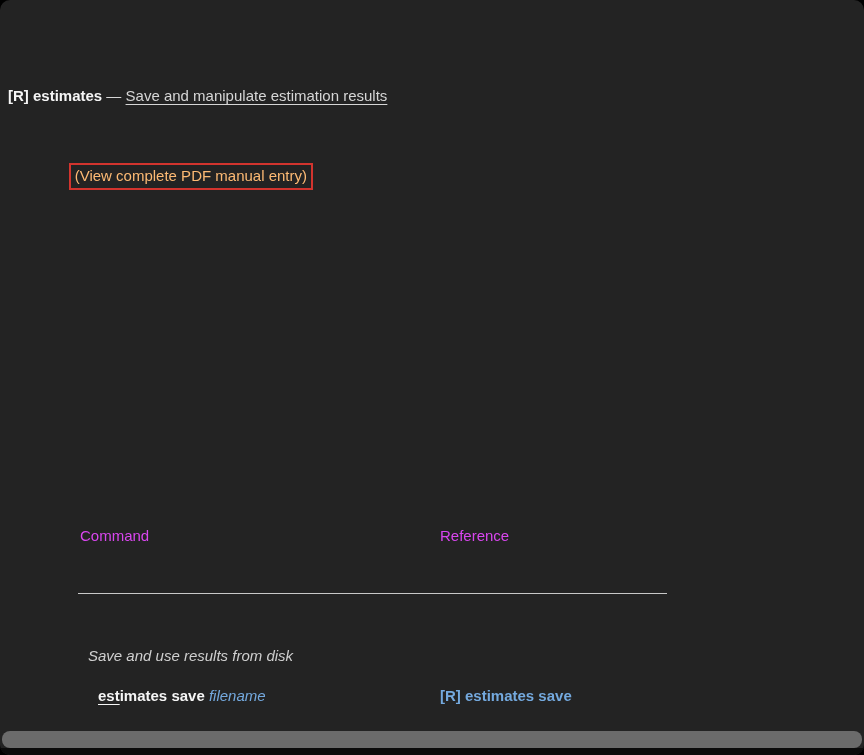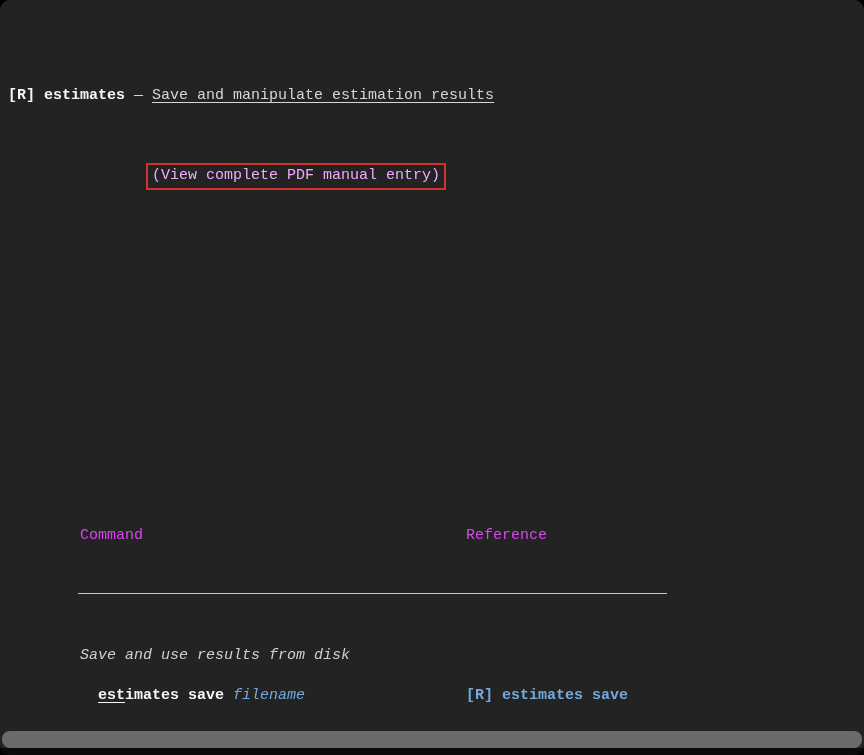--- a/index.html
+++ b/index.html
@@ -2,47 +2,47 @@
 <html><head>
 <meta charset="utf-8">
 <style>
   html,body{margin:0;padding:0;background:#000;}
   .window{
     position:relative;
     width:864px;height:755px;
     background:#232323;
     border-radius:10px;
     overflow:hidden;
-    font-family:Liberation Mono, monospace;
+    font-family:Liberation Sans, sans-serif;
     font-size:15px;
     line-height:20px;
     color:#d6d6d6;
   }
   .content{position:absolute;top:26px;left:8px;right:0;white-space:pre;}
   .line{height:20px;white-space:pre;}
   .b{font-weight:bold;color:#f5f5f5;}
   .bu{font-weight:bold;color:#f5f5f5;text-decoration:underline;text-decoration-thickness:1px;text-underline-offset:3px;}
   .il{font-style:italic;color:#74a9de;}
   .link{color:#74a9de;font-weight:bold;text-decoration:none;cursor:pointer;}
   .title-underline{text-decoration:underline;text-decoration-thickness:1px;text-underline-offset:3px;}
   .heading{font-weight:bold;color:#f5f5f5;text-decoration:underline;text-decoration-thickness:1px;text-underline-offset:4px;}
   .pdf-box{
     display:inline-block;
     border:2px solid #d2342e;
     padding:1px 4px 2px 4px;
     margin:-3px 0 0 -6px;
-    color:#f0abfc;
+    color:#fdba74;
     cursor:pointer;
   }
   .table{position:relative;margin-left:72px;} 
   .trow{position:relative;height:20px;white-space:pre;}
   .cmdcell{display:inline-block;white-space:pre;padding-left:18px;}
-  .refcell{position:absolute;left:386px;top:0;white-space:pre;}
+  .refcell{position:absolute;left:360px;top:0;white-space:pre;}
   .colhead{color:#d946ef;}
-  .section-title{font-style:italic;color:#cfcfcf;}
+  .section-title{font-style:italic;color:#cfcfcf;margin-left:8px;}
   .hrline{height:20px;position:relative;}
   .hrline::after{
     content:"";position:absolute;left:-2px;top:7px;width:589px;height:0;
     border-top:1px solid #c8c8c8;
   }
   .scrollbar-track{
     position:absolute;left:0;right:0;bottom:7px;height:17px;
     background:transparent;
   }
   .scrollbar-thumb{

